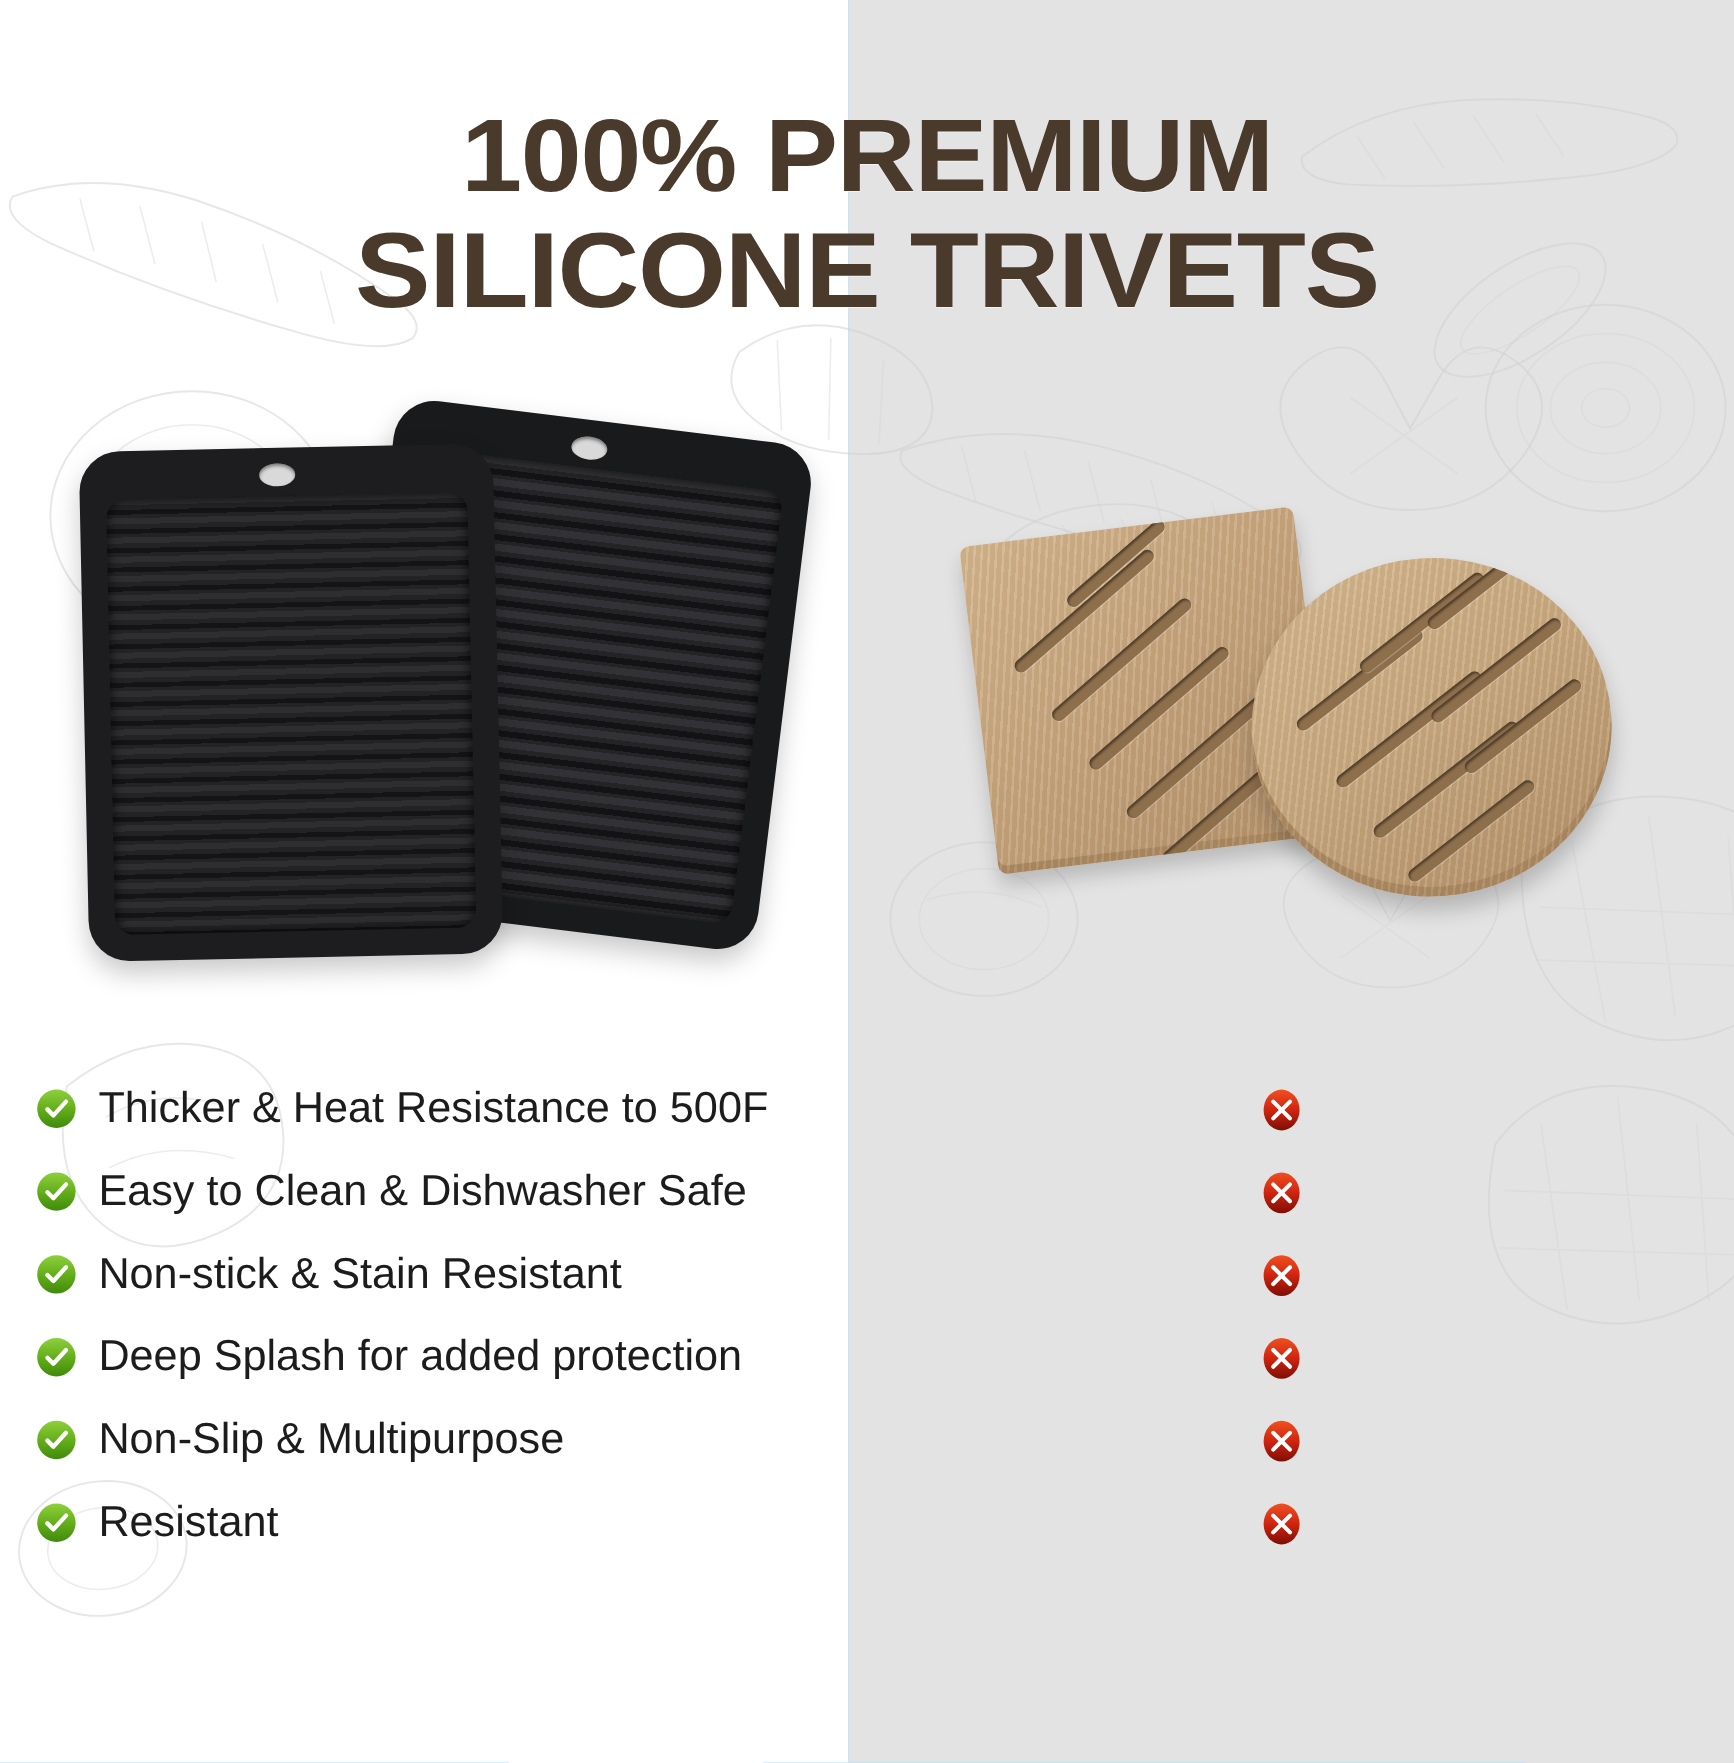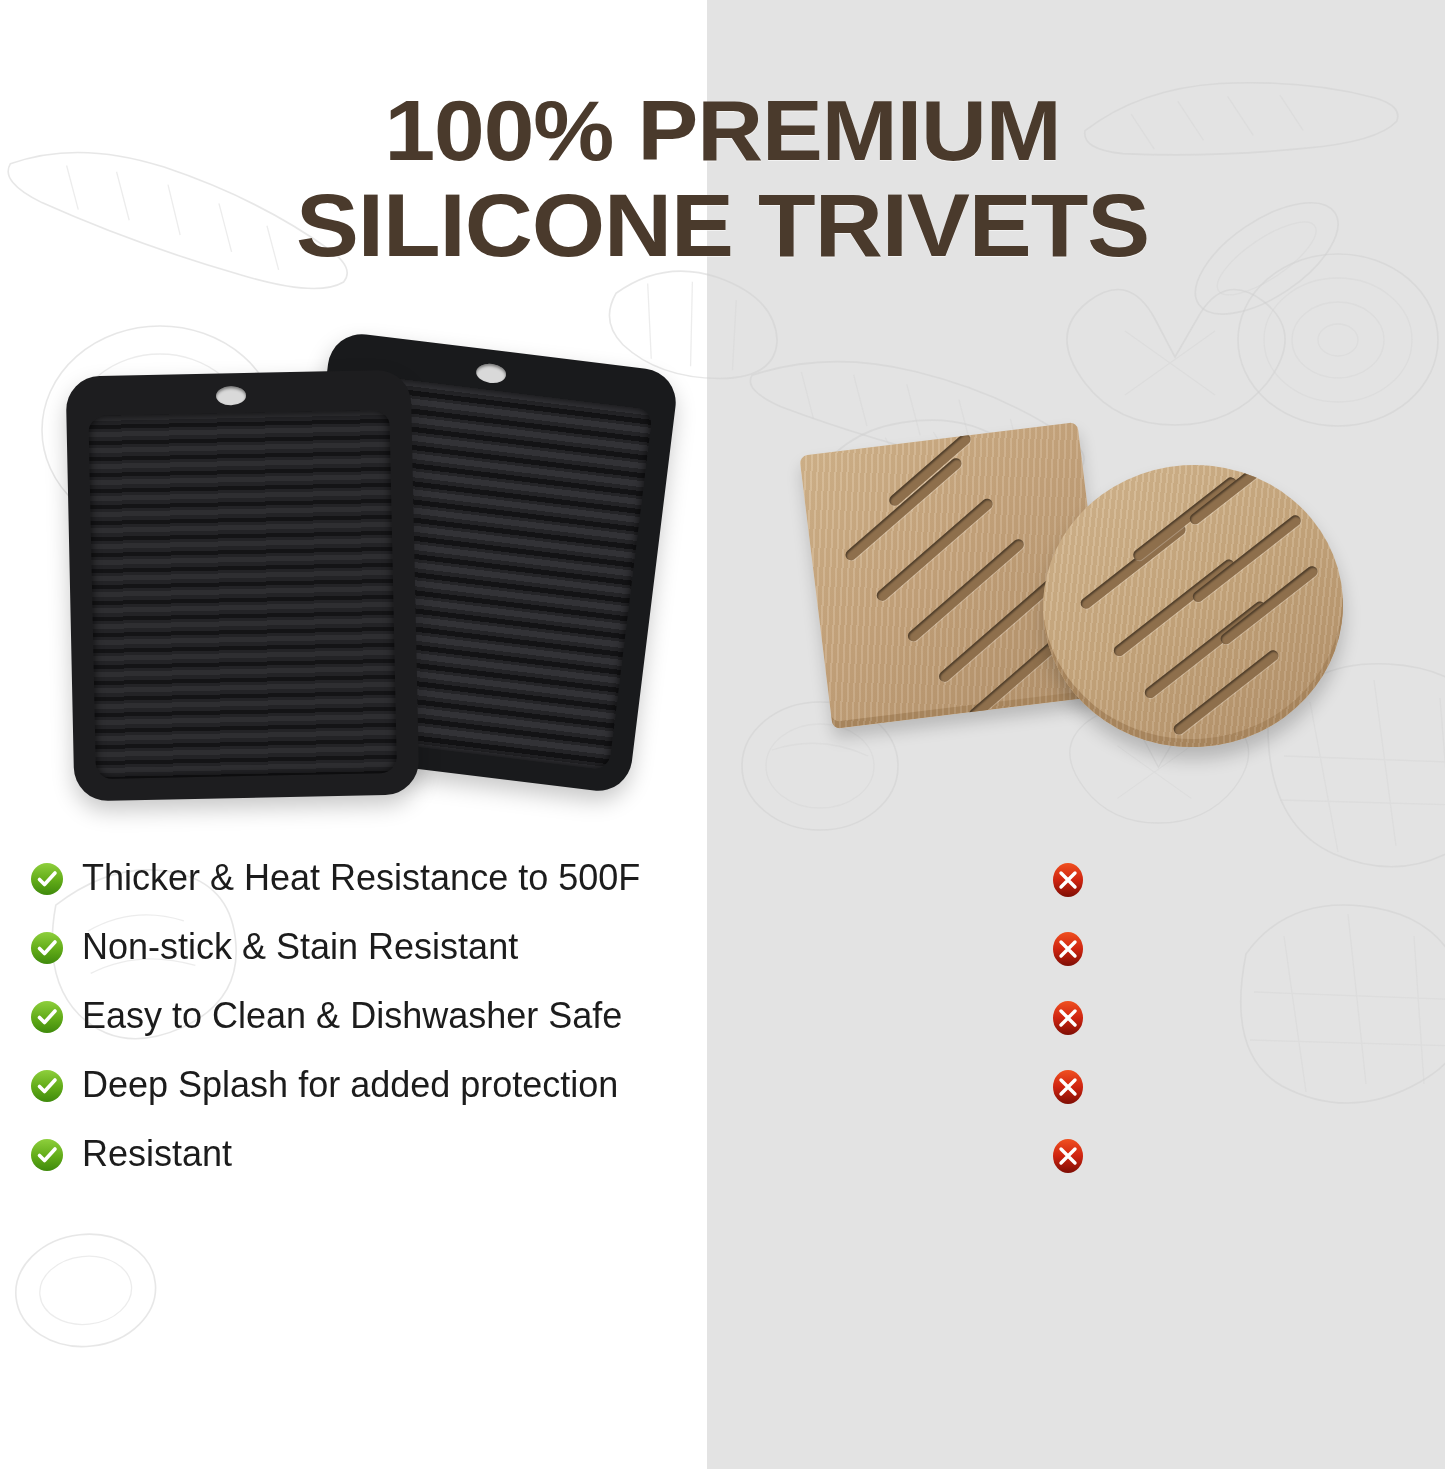--- a/index.html
+++ b/index.html
@@ -112,21 +112,21 @@
   }
   .grain{
     position:absolute;left:0;top:0;right:0;bottom:0;
     background:repeating-linear-gradient(100deg,
       rgba(255,255,255,.10) 0px, rgba(255,255,255,.10) 2px,
       rgba(140,105,65,.10) 2px, rgba(140,105,65,.10) 6px);
     pointer-events:none;
   }
 
   
-  .features{position:absolute;left:0;top:852px;width:1445px;z-index:7;}
+  .features{position:absolute;left:0;top:897px;width:1445px;z-index:7;}
   .frow{
     position:relative;height:69px;
   }
   .check-icon{
     position:absolute;left:30px;top:10px;width:34px;height:34px;
   }
   .frow-label{
     position:absolute;left:82px;top:4px;
     font-family:"Liberation Sans", sans-serif;
     font-size:36px;
@@ -307,62 +307,77 @@
       </span>
     </div>
 
     <div class="frow">
       <span class="check-icon">
         <svg width="34" height="34" viewBox="0 0 34 34">
           <circle cx="17" cy="17" r="16" fill="url(#g0)"></circle>
           <path d="M9.5 17.5 L14.5 22.5 L25 11" fill="none" stroke="#ffffff" stroke-width="3.6" stroke-linecap="round" stroke-linejoin="round"></path>
         </svg>
       </span>
+      <span class="frow-label">Easy to Clean &amp; Dishwasher Safe</span>
+      <span class="x-icon">
+        <svg width="36" height="36" viewBox="0 0 36 36">
+          <ellipse cx="18" cy="18" rx="15" ry="17" fill="url(#r0)"></ellipse>
+          <path d="M11 11 L25 25 M25 11 L11 25" stroke="#ffffff" stroke-width="3.4" stroke-linecap="round"></path>
+        </svg>
+      </span>
+    </div>
+
+    <div class="frow">
+      <span class="check-icon">
+        <svg width="34" height="34" viewBox="0 0 34 34">
+          <circle cx="17" cy="17" r="16" fill="url(#g0)"></circle>
+          <path d="M9.5 17.5 L14.5 22.5 L25 11" fill="none" stroke="#ffffff" stroke-width="3.6" stroke-linecap="round" stroke-linejoin="round"></path>
+        </svg>
+      </span>
       <span class="frow-label">Non-stick &amp; Stain Resistant</span>
       <span class="x-icon">
         <svg width="36" height="36" viewBox="0 0 36 36">
           <ellipse cx="18" cy="18" rx="15" ry="17" fill="url(#r0)"></ellipse>
           <path d="M11 11 L25 25 M25 11 L11 25" stroke="#ffffff" stroke-width="3.4" stroke-linecap="round"></path>
         </svg>
       </span>
     </div>
 
     <div class="frow">
       <span class="check-icon">
         <svg width="34" height="34" viewBox="0 0 34 34">
           <circle cx="17" cy="17" r="16" fill="url(#g0)"></circle>
           <path d="M9.5 17.5 L14.5 22.5 L25 11" fill="none" stroke="#ffffff" stroke-width="3.6" stroke-linecap="round" stroke-linejoin="round"></path>
         </svg>
       </span>
-      <span class="frow-label">Easy to Clean &amp; Dishwasher Safe</span>
-      <span class="x-icon">
-        <svg width="36" height="36" viewBox="0 0 36 36">
-          <ellipse cx="18" cy="18" rx="15" ry="17" fill="url(#r0)"></ellipse>
-          <path d="M11 11 L25 25 M25 11 L11 25" stroke="#ffffff" stroke-width="3.4" stroke-linecap="round"></path>
-        </svg>
-      </span>
-    </div>
-
-    <div class="frow">
-      <span class="check-icon">
-        <svg width="34" height="34" viewBox="0 0 34 34">
-          <circle cx="17" cy="17" r="16" fill="url(#g0)"></circle>
-          <path d="M9.5 17.5 L14.5 22.5 L25 11" fill="none" stroke="#ffffff" stroke-width="3.6" stroke-linecap="round" stroke-linejoin="round"></path>
-        </svg>
-      </span>
       <span class="frow-label">Deep Splash for added protection</span>
       <span class="x-icon">
         <svg width="36" height="36" viewBox="0 0 36 36">
           <ellipse cx="18" cy="18" rx="15" ry="17" fill="url(#r0)"></ellipse>
           <path d="M11 11 L25 25 M25 11 L11 25" stroke="#ffffff" stroke-width="3.4" stroke-linecap="round"></path>
         </svg>
       </span>
     </div>
 
 
+    <div class="frow">
+      <span class="check-icon">
+        <svg width="34" height="34" viewBox="0 0 34 34">
+          <circle cx="17" cy="17" r="16" fill="url(#g0)"></circle>
+          <path d="M9.5 17.5 L14.5 22.5 L25 11" fill="none" stroke="#ffffff" stroke-width="3.6" stroke-linecap="round" stroke-linejoin="round"></path>
+        </svg>
+      </span>
+      <span class="frow-label">Non-Slip &amp; Multipurpose</span>
+      <span class="x-icon">
+        <svg width="36" height="36" viewBox="0 0 36 36">
+          <ellipse cx="18" cy="18" rx="15" ry="17" fill="url(#r0)"></ellipse>
+          <path d="M11 11 L25 25 M25 11 L11 25" stroke="#ffffff" stroke-width="3.4" stroke-linecap="round"></path>
+        </svg>
+      </span>
+    </div>
 
 
     <div class="frow">
       <span class="check-icon">
         <svg width="34" height="34" viewBox="0 0 34 34">
           <circle cx="17" cy="17" r="16" fill="url(#g0)"></circle>
           <path d="M9.5 17.5 L14.5 22.5 L25 11" fill="none" stroke="#ffffff" stroke-width="3.6" stroke-linecap="round" stroke-linejoin="round"></path>
         </svg>
       </span>
       <span class="frow-label">Resistant</span>

